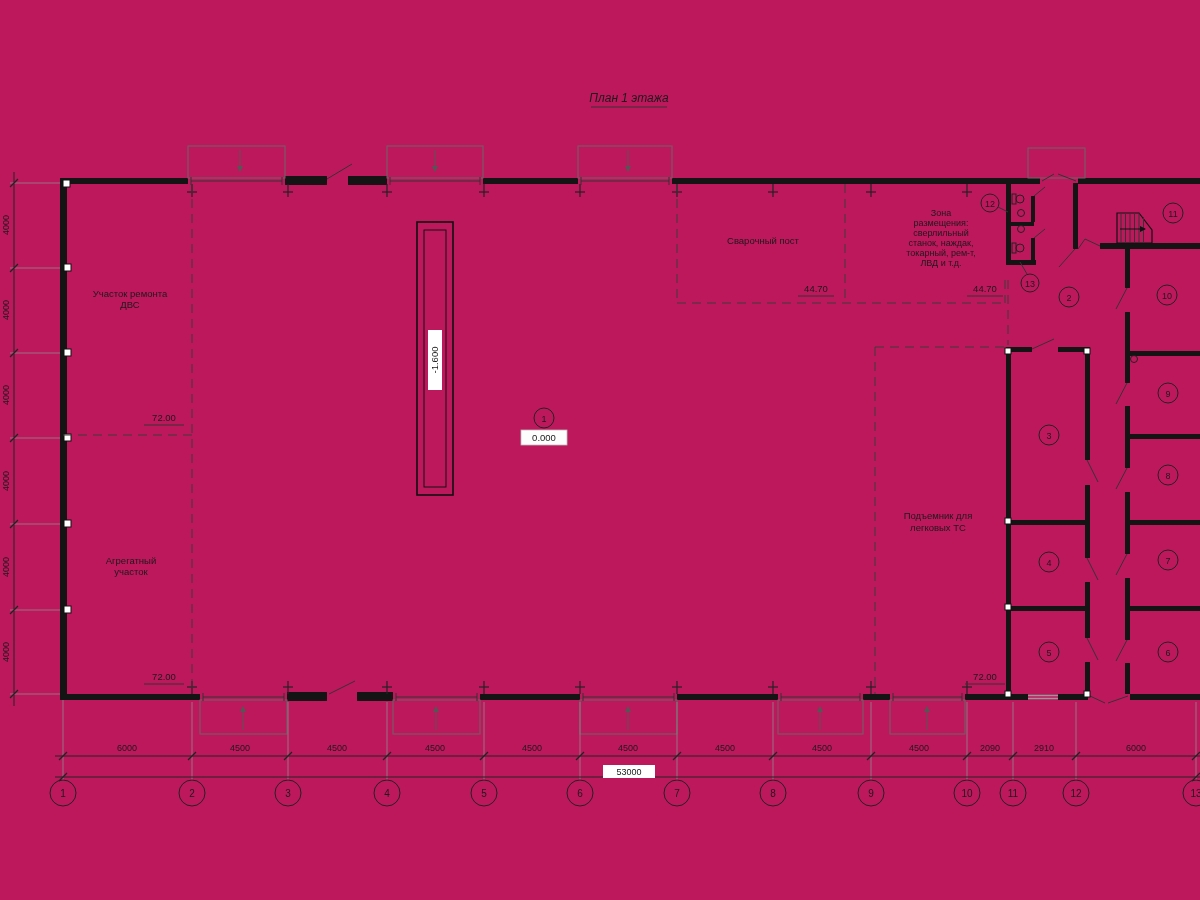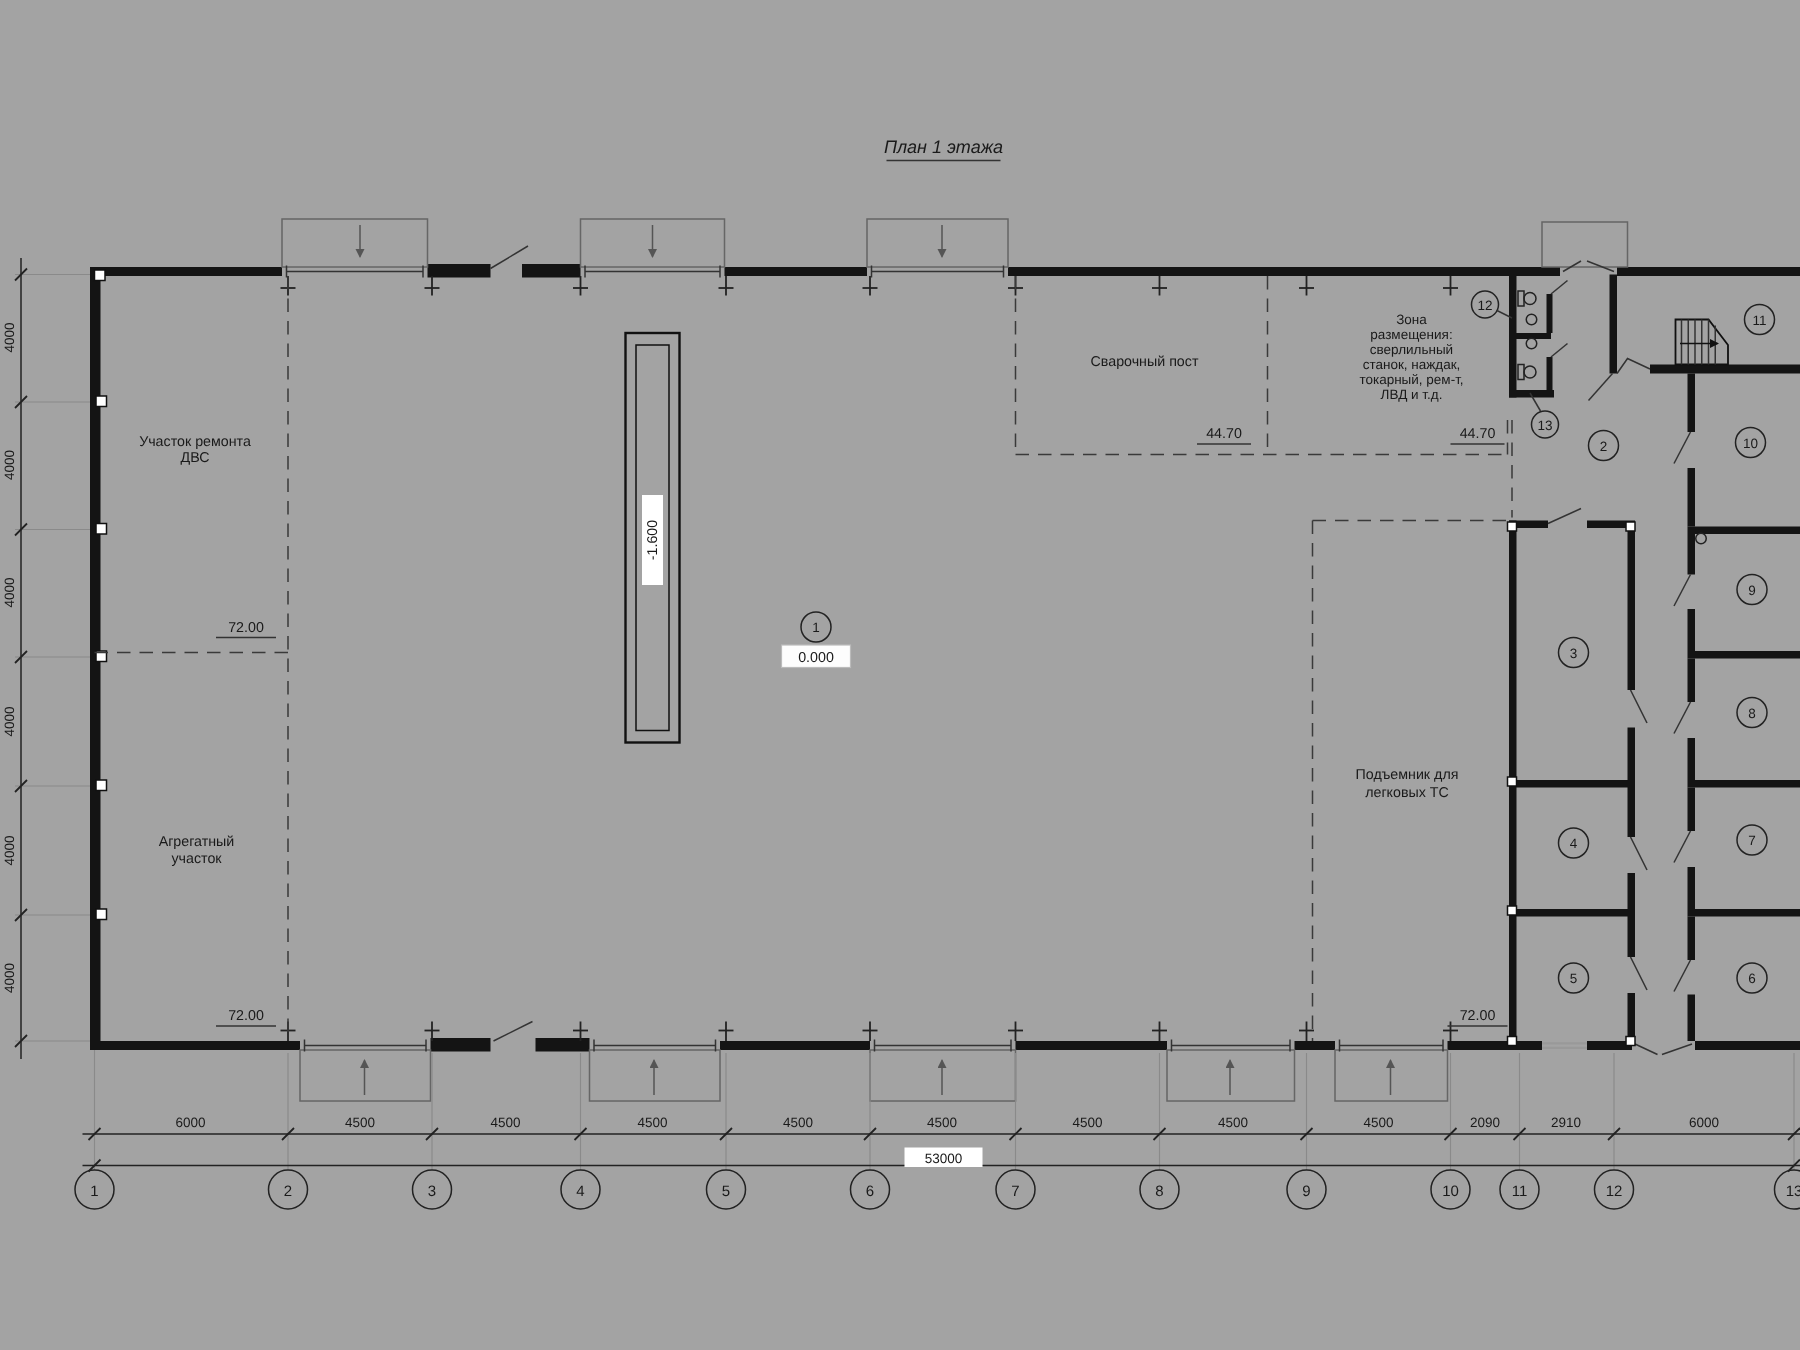--- a/index.html
+++ b/index.html
@@ -1,16 +1,16 @@
 <!DOCTYPE html>
 <html><head>
 <meta charset="utf-8">
 <style>
   html,body{margin:0;padding:0;background:#ffffff;}
-  .plan-wrap{width:1200px;height:900px;position:relative;background:#a3a3a3;overflow:hidden;}
+  .plan-wrap{width:1200px;height:900px;position:relative;background:#be185d;overflow:hidden;}
   svg{display:block;}
   text{font-family:"Liberation Sans", sans-serif;fill:#1a1a1a;}
   .t-title{font-size:12px;font-style:italic;}
   .t-area{font-size:9.5px;}
   .t-zone{font-size:9px;}
   .t-elev{font-size:9.5px;}
   .t-room{font-size:9px;}
   .t-bubble{font-size:10px;}
   .t-dim{font-size:9px;}
   .wall{fill:#141414;stroke:none;}

